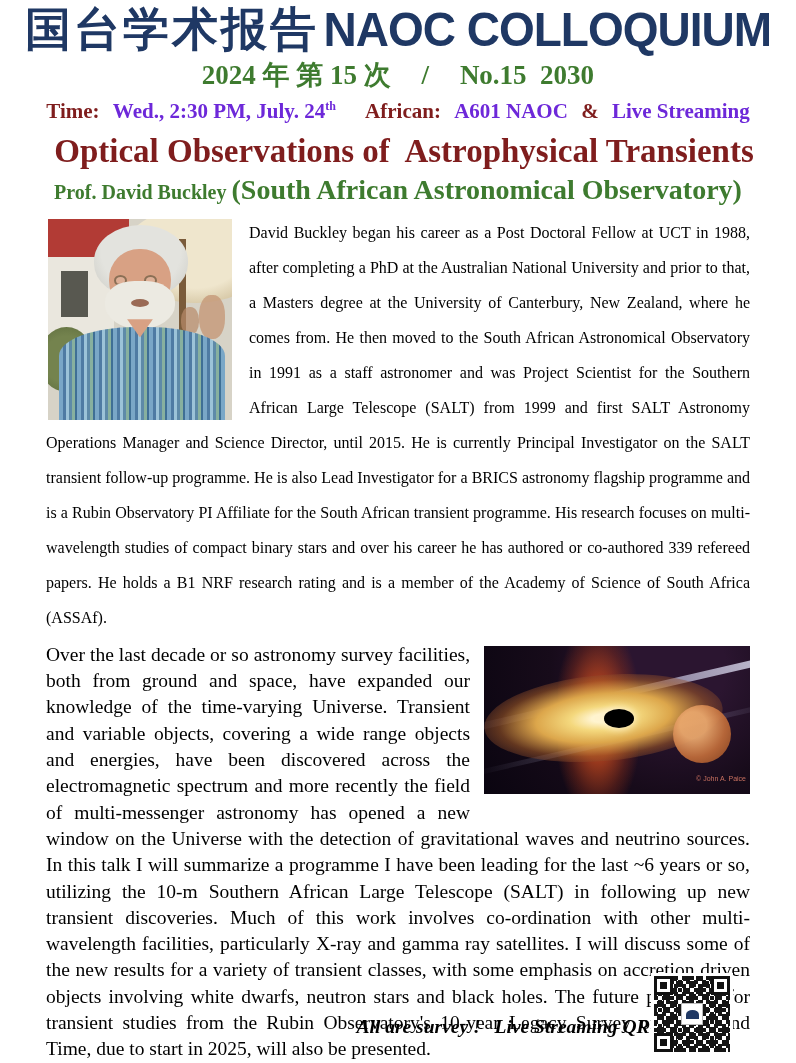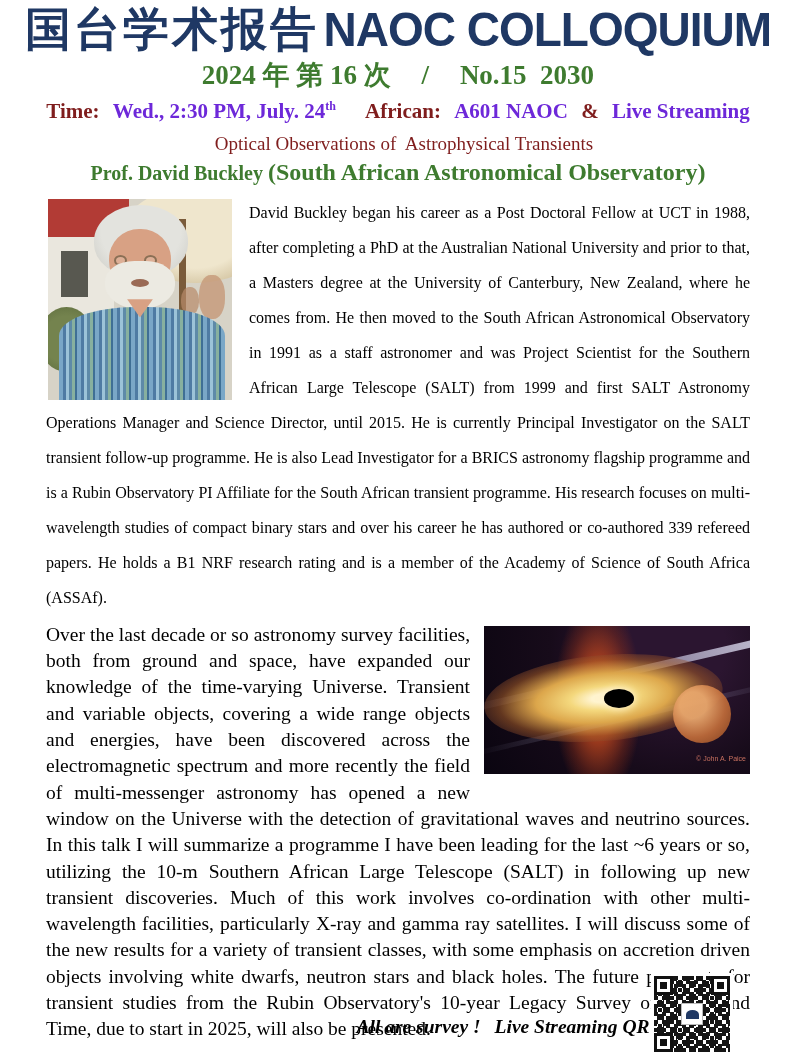--- a/index.html
+++ b/index.html
@@ -21,24 +21,24 @@
   .hline2 { text-align:center; margin-top:3px; font-weight:bold; font-size:27px; color:#3e7b2f; }
   .hline2 span { white-space:pre; }
   .hline2 .sep { margin:0 24px; }
   .hline3 { text-align:center; margin-top:6px; font-weight:bold; font-size:21px; }
   .hline3 span { white-space:pre; }
   .hline3 .gap-s { margin-left:8px; }
   .hline3 .gap-m { margin-left:24px; }
   .hline3 sup { font-size:12px; }
 
   
-  .talk-title { text-align:center; margin-top:9px; font-weight:normal; font-size:19px; white-space:pre;padding-left:12px; }
+  .talk-title { text-align:center; margin-top:9px; font-weight:bold; font-size:33px; white-space:pre;padding-left:12px; }
   .prof-line { text-align:center; margin-top:4px; font-weight:bold; }
   .prof-line .speaker { font-size:20px; }
-  .prof-line .affil { font-size:24px; }
+  .prof-line .affil { font-size:28px; }
 
   
   .bio { margin:9px 46px 1px 46px; font-size:16px; line-height:35px; text-align:justify; }
   .photo { float:left; width:184px; height:201px; margin:4px 17px 3px 2px;
            position:relative; overflow:hidden; background:#d7d3c7; }
   .photo div { position:absolute; }
   .ph-roof { left:-14%; top:-8%; width:58%; height:32%; background:#b23b35; transform:skewY(-9deg); }
   .ph-house { left:0; top:19%; width:36%; height:56%; background:#eae7de; }
   .ph-window { left:7%; top:26%; width:15%; height:23%; background:#585850; }
   .ph-umbrella { right:-20%; top:-6%; width:80%; height:48%; border-radius:50%;
@@ -104,21 +104,21 @@
 <body>
 
 <div class="page">
 
   <div class="hline1">
     <span class="cn">国台学术报告</span>
     <span class="en">NAOC COLLOQUIUM</span>
   </div>
 
   <div class="hline2">
-    <span>2024 年 第 16 次</span>
+    <span>2024 年 第 15 次</span>
     <span class="sep">/</span>
     <span>No.15  2030</span>
   </div>
 
   <div class="hline3">
     <span class="navy">Time:</span>
     <span class="red gap-s"><span>Wed., 2:30 PM, July. 24</span><sup>th</sup></span>
     <span class="navy gap-m">African:</span>
     <span class="red gap-s">A601 NAOC</span>
     <span class="navy gap-s">&amp;</span>

